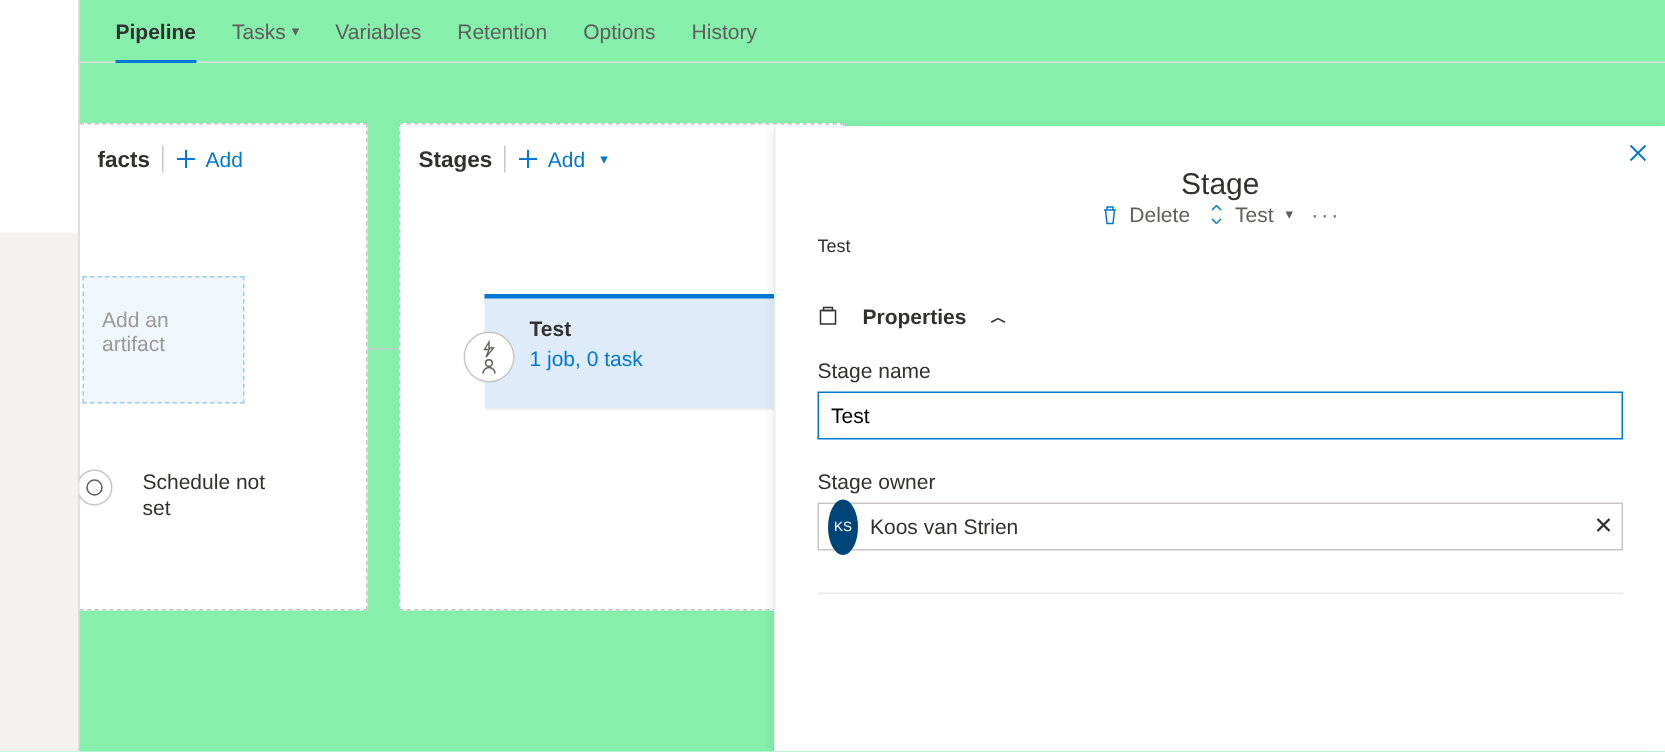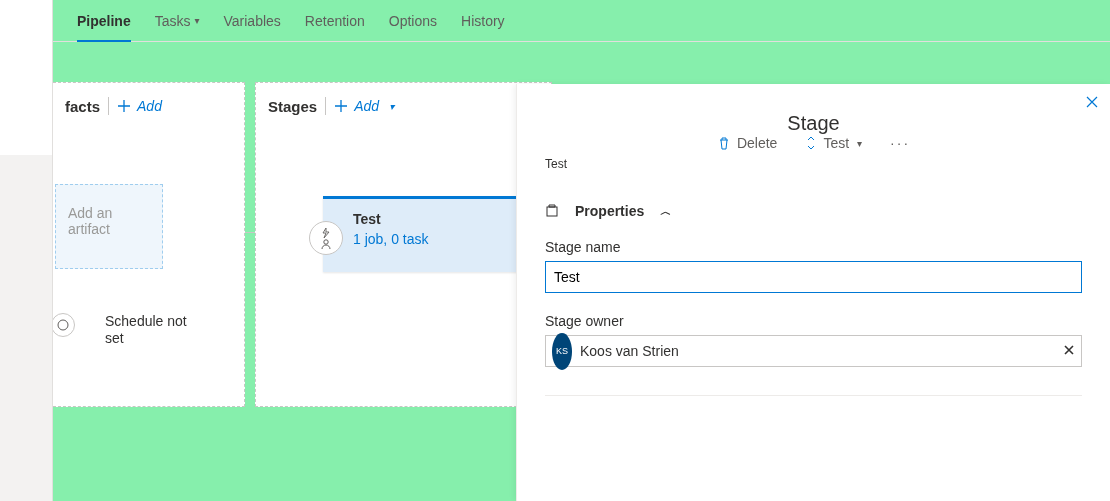--- a/index.html
+++ b/index.html
@@ -72,58 +72,56 @@
     height: calc(100% - 42px);
     overflow: hidden;
   }
 
   .lane {
     position: absolute;
     border: 1px dashed #c8c6c4;
     background: #fff;
   }
   .lane.artifacts { left: 0; top: 40px; width: 192px; height: 325px; border-left: none;}
-  .lane.stages    { left: 202px; top: 40px; width: 297px; height: 325px; }
+  .lane.stages    { left: 213px; top: 40px; width: 297px; height: 325px; }
 
   .lane-header {
     display: flex;
     align-items: center;
     padding: 14px 10px 14px 12px;
     gap: 8px;
   }
   .lane-title { font-weight: 600; font-size: 15px; }
   .vdiv { width:1px; height:18px; background:#c8c6c4; }
   .add-btn {
     display: inline-flex;
     align-items: center;
     gap: 6px;
     color: #0078d4;
     cursor: pointer;
     font-size: 14px;
-    font-style: italic;
   }
   .add-btn svg, .icon-plus svg { display:block; }
 
   .artifact-card {
     position: absolute;
     left: 2px; top: 101px;
     width: 108px; height: 85px;
     border: 1px dashed #9fcdee;
     background: #eff6fc;
     color: #9a9a98;
     padding: 20px 12px;
     cursor: pointer;
   }
 
   .schedule-card {
     position: absolute;
     left: 18px; top: 230px;
     display: flex;
     align-items: flex-start;
-    gap: 10px;
   }
   .round-icon {
     width: 24px; height:24px;
     border: 1px solid #c8c6c4;
     border-radius: 50%;
     display:flex;align-items:center;justify-content:center;
     position: relative;
     left:-20px;
     background:#fff;
   }
@@ -186,21 +184,21 @@
   .panel-close {
     position:absolute; right:6px; top:6px;
     width:24px;height:24px;
     display:flex;align-items:center;justify-content:center;
     color:#0078d4; cursor:pointer;
   }
   .panel-header-row {
     display:flex;align-items:center;justify-content:space-between;flex-direction:column;
   }
   .panel-title { font-size:20px; font-weight:400; }
-  .panel-actions { display:flex; align-items:center; gap:28px; }
+  .panel-actions { display:flex; align-items:center; gap:12px; }
   .pa-btn { display:flex;align-items:center;gap:6px;color:#605e5c;cursor:pointer; }
   .pa-btn.blue-i svg { color:#0078d4; }
   .ellipsis { letter-spacing:2px; color:#605e5c; cursor:pointer; }
 
   .panel-sub { font-size:12px; margin-top:6px; }
 
   .section-header {
     margin-top: 32px;
     display:flex; align-items:center; gap:16px;
     font-weight:600;

